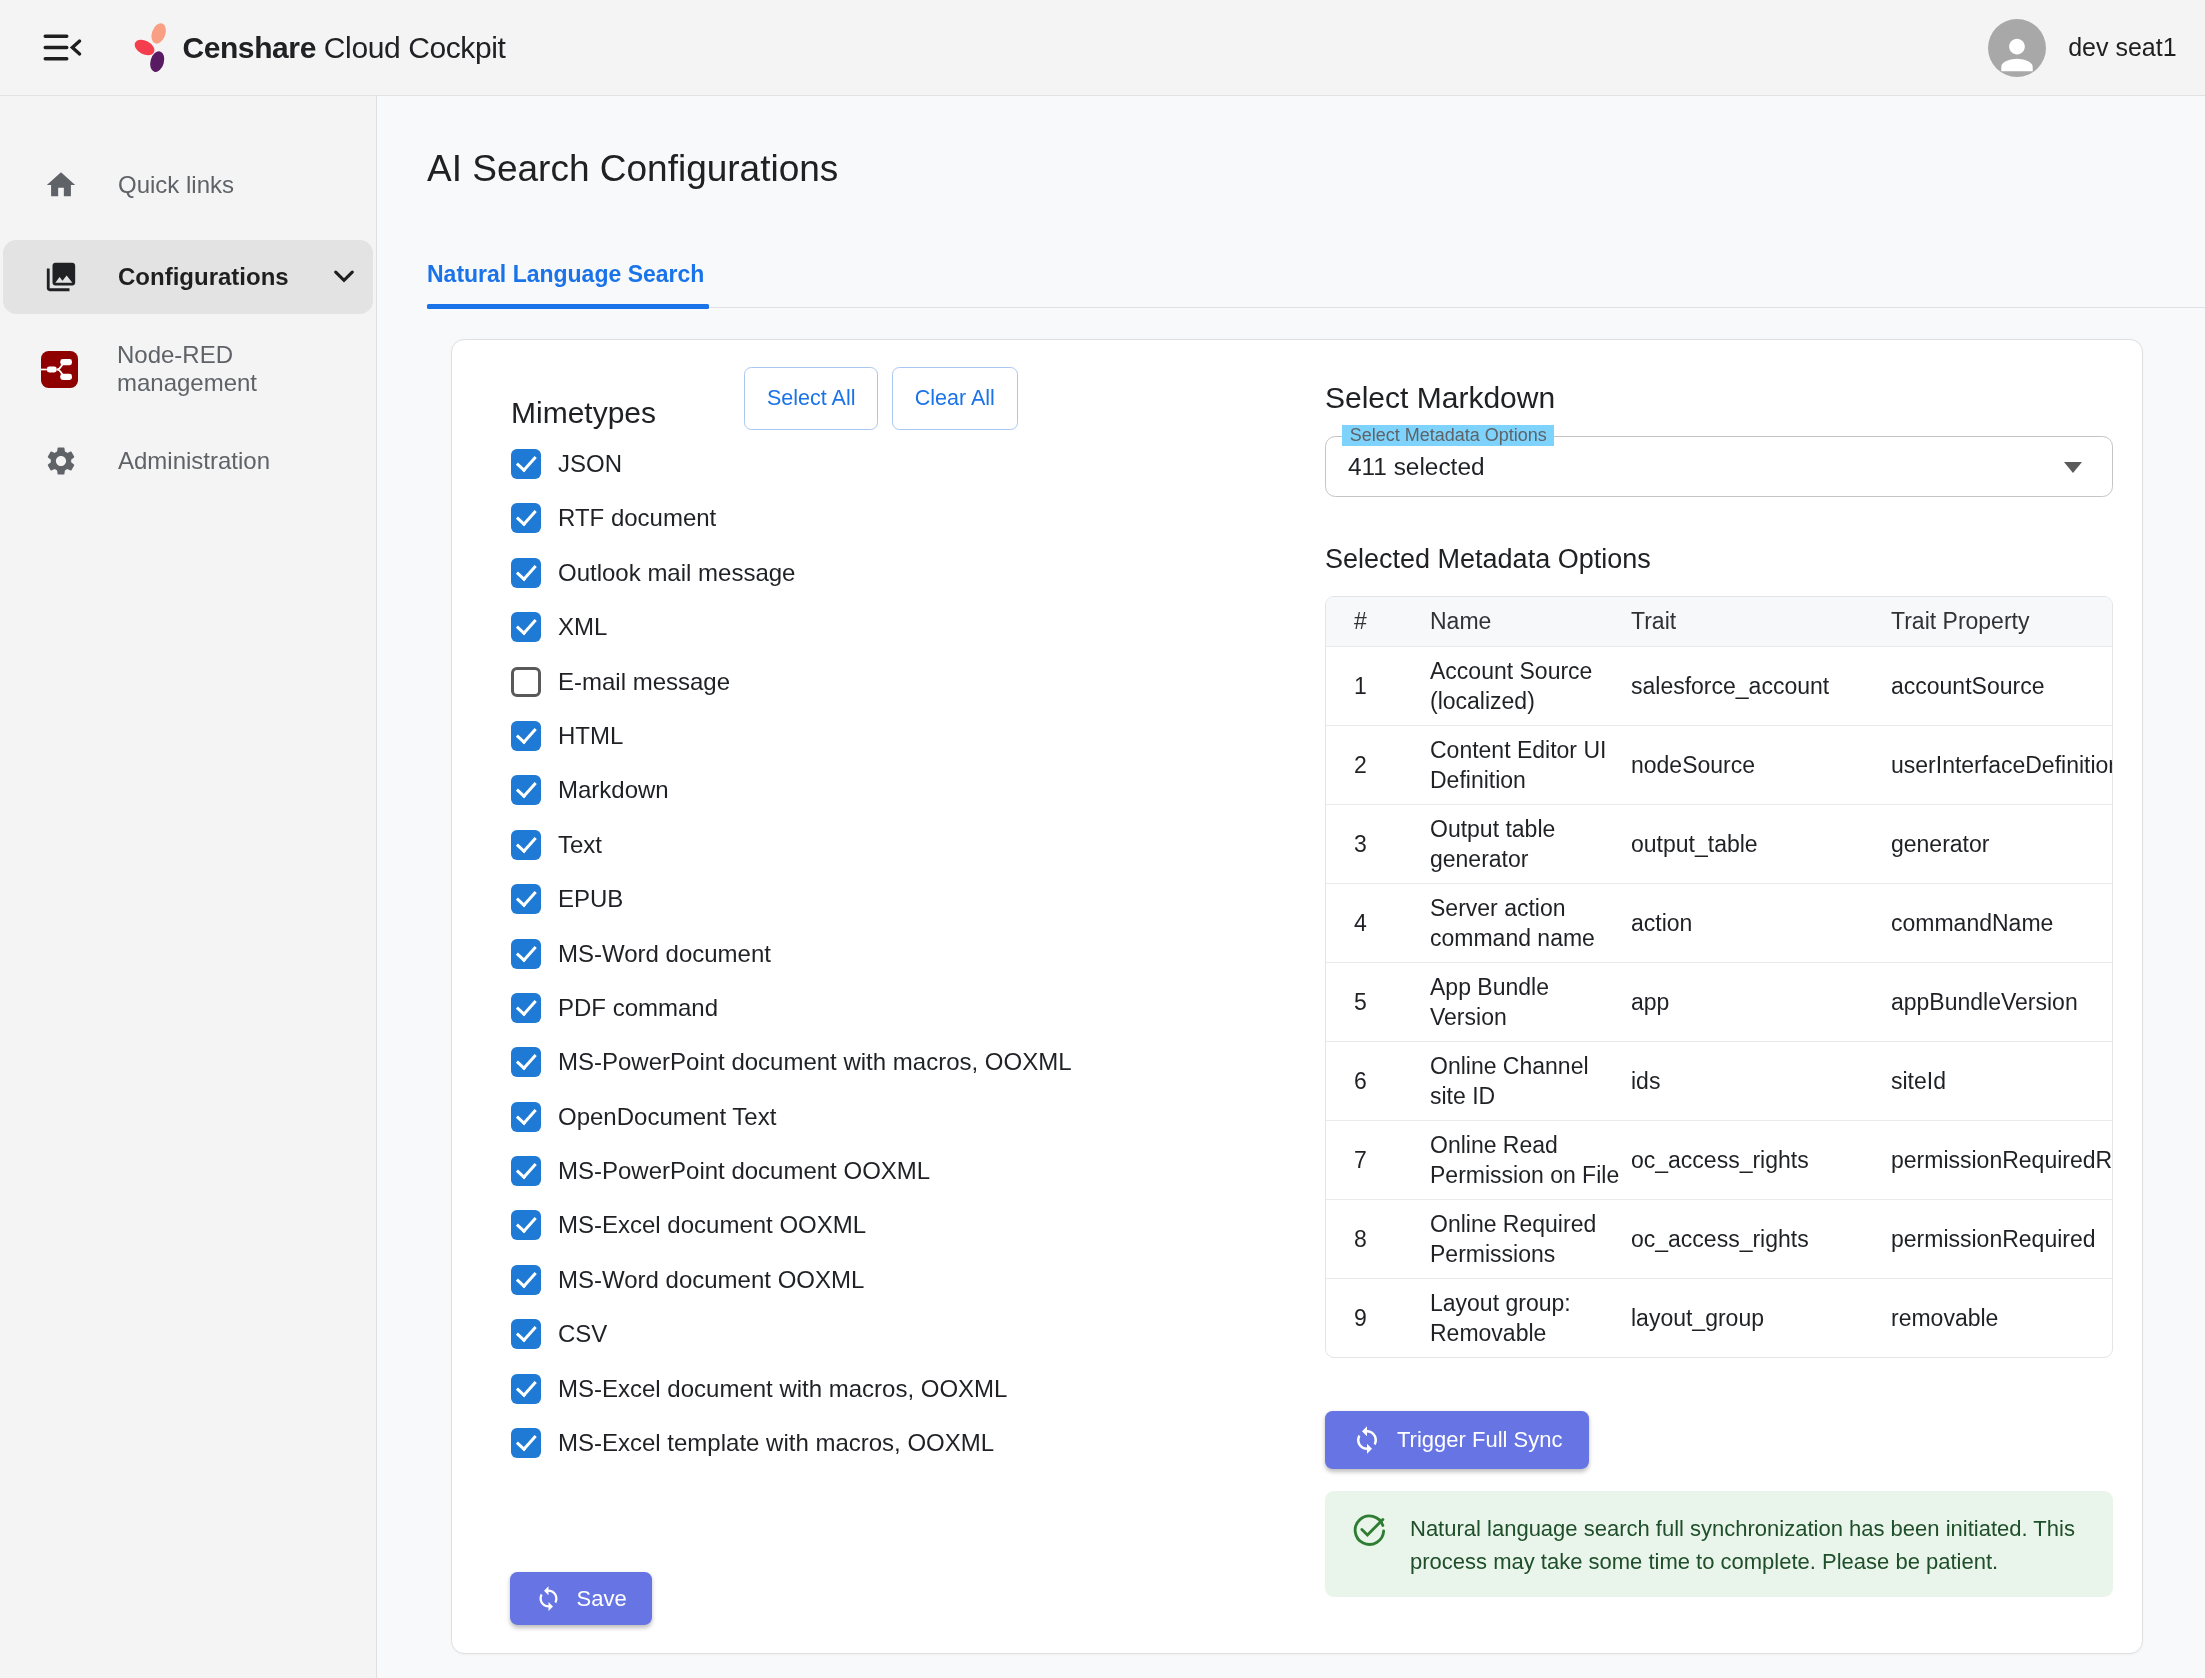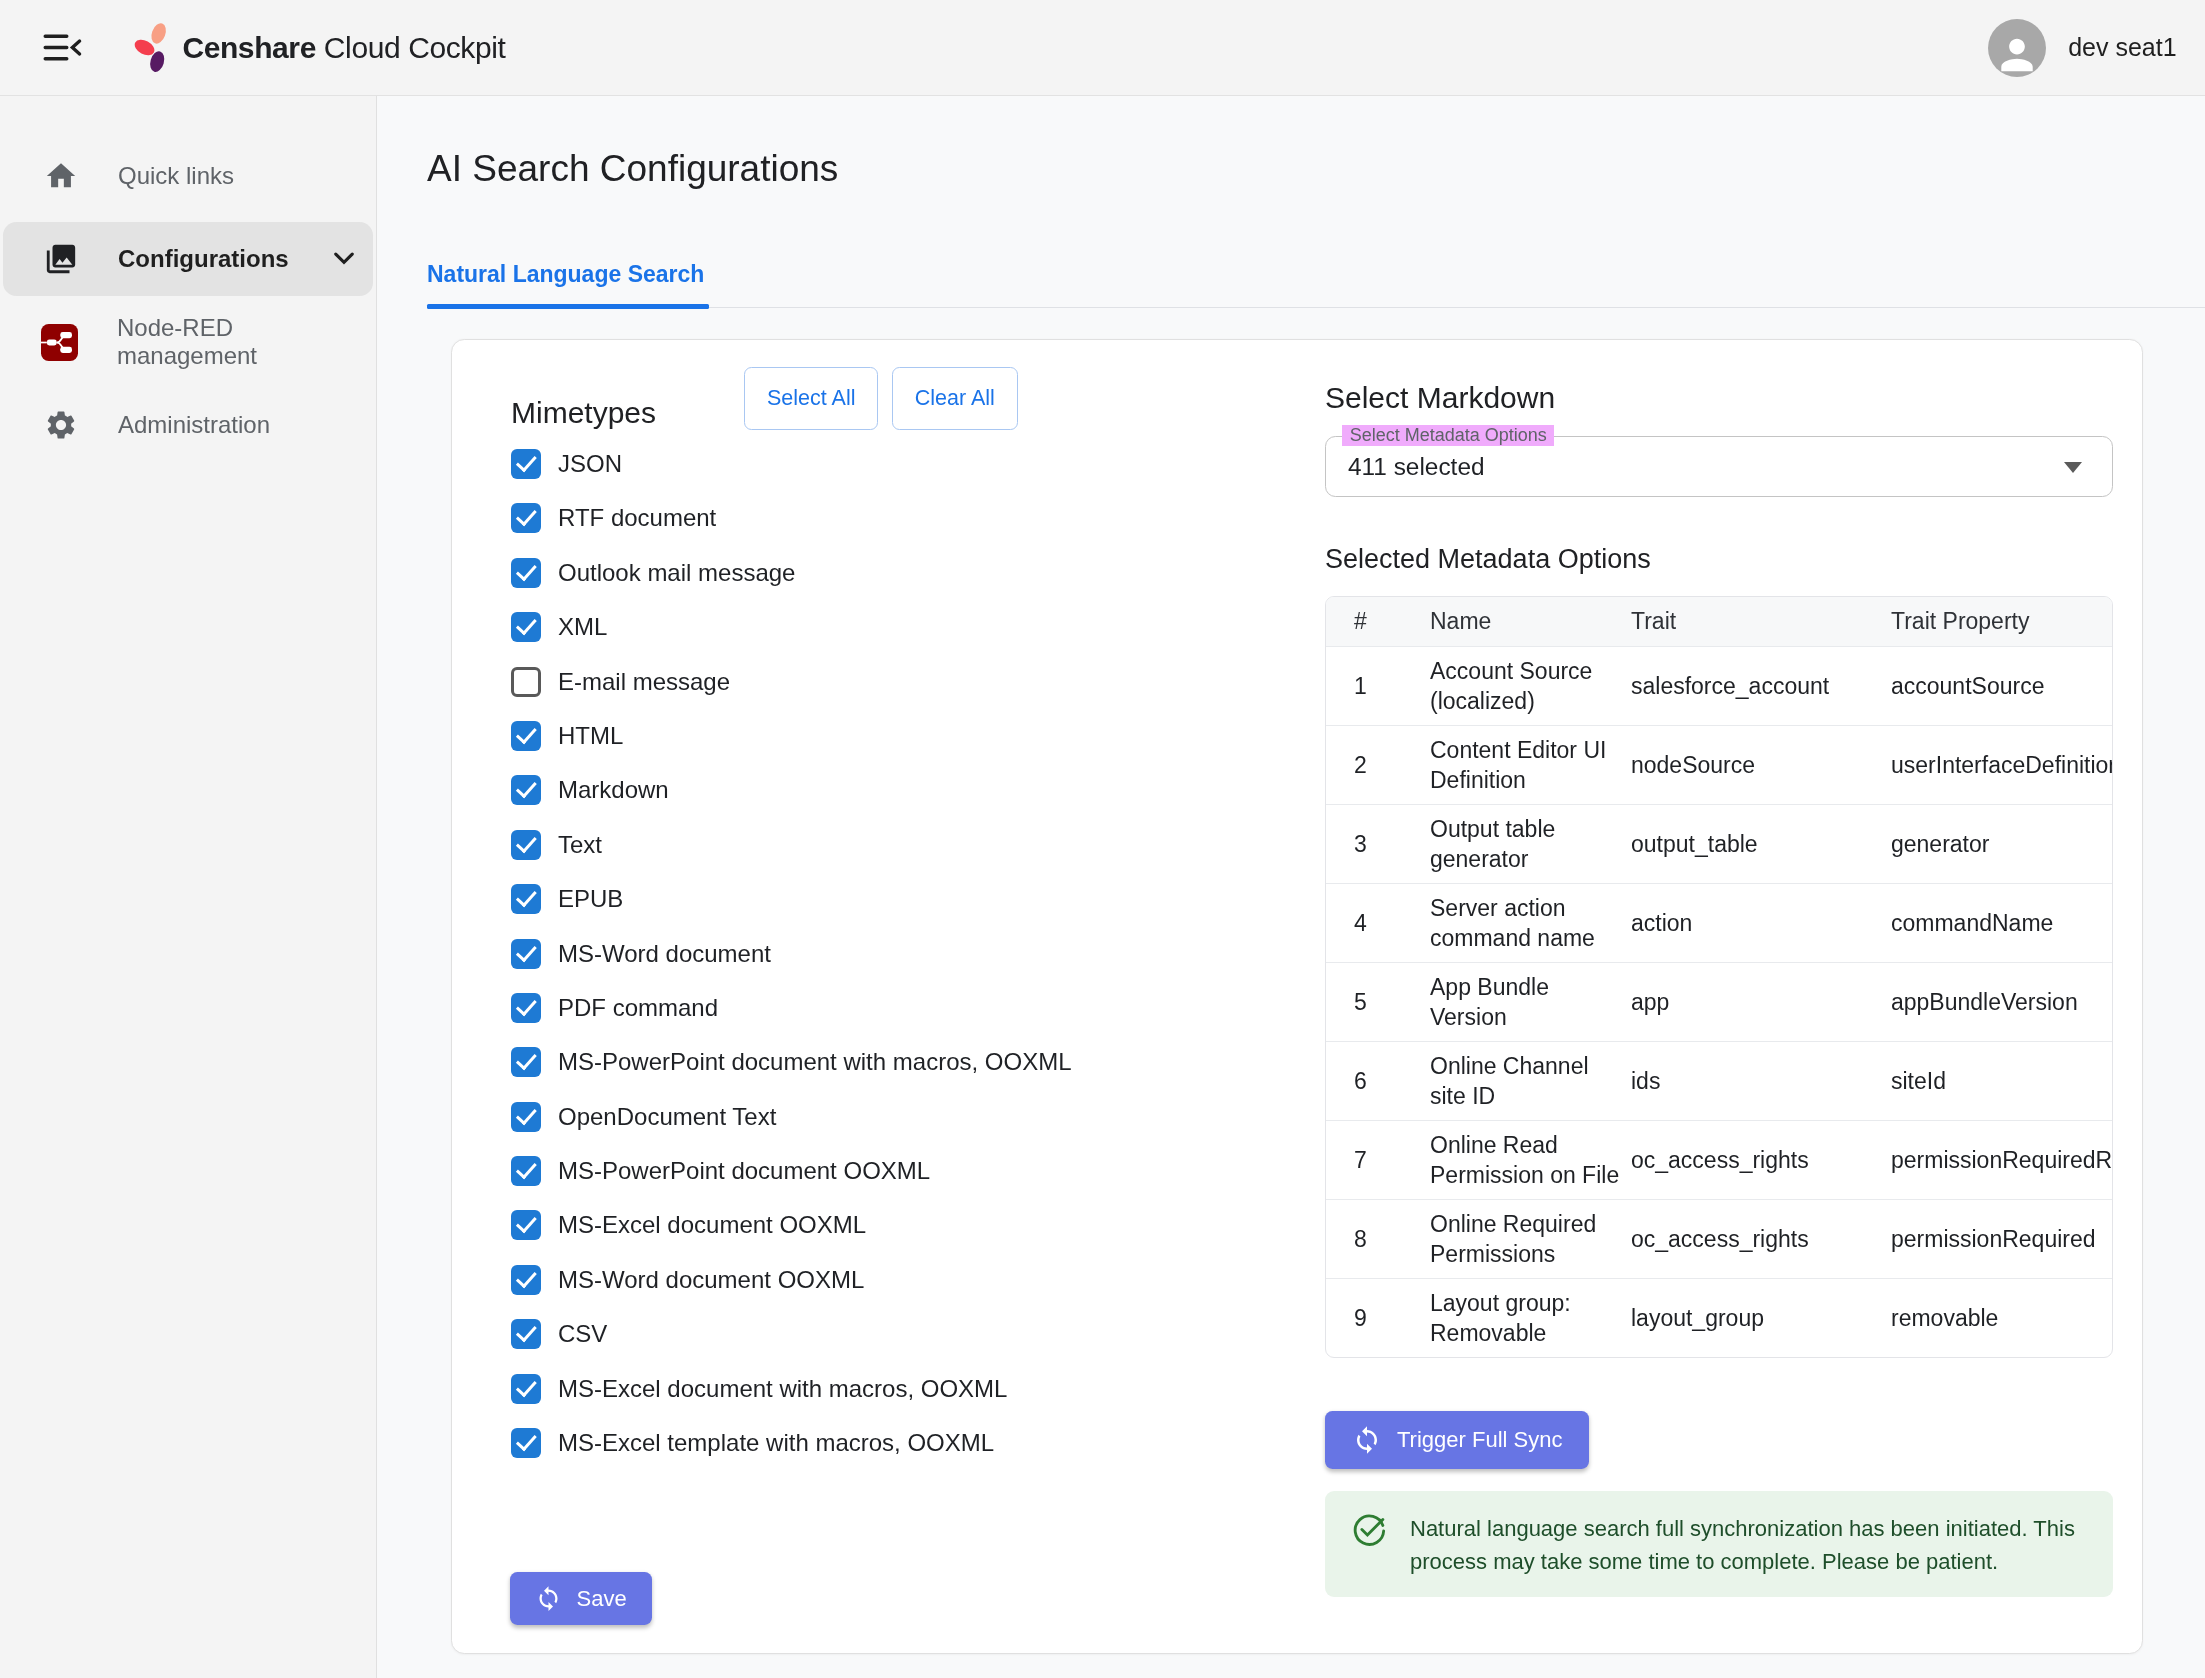--- a/index.html
+++ b/index.html
@@ -16,21 +16,21 @@
   .spacer { flex:1; }
   .user-wrap { display:flex; align-items:center; gap:22px; padding-right:7.4px; }
   .avatar { width:58px; height:58px; border-radius:50%; background:#a8a8a8;
     display:flex; align-items:flex-end; justify-content:center; overflow:hidden; }
   .user-name { font-size:25px; color:#1f1f1f; }
 
   
   .body { display:flex; height:1582px; }
   .sidebar { width:377px; background:#f4f4f4; border-right:0.7px solid #e0e0e0; padding-top:34px; flex:none; }
   .side-item { height:74px; display:flex; align-items:center; gap:37px; padding-left:37px;
-    margin:9px 3px; border-radius:13.3px; cursor:pointer; }
+    margin:18px 3px; border-radius:13.3px; cursor:pointer; }
   .side-item .ico { width:41px; display:flex; justify-content:center; }
   .side-item .lbl { font-size:24px; color:#5f6368; }
   .side-item.active { background:#e3e3e3; }
   .side-item.active .lbl { color:#1f1f1f; font-weight:700; }
   .side-item .chev { margin-left:7.4px; display:flex; align-items:center; }
 
   .main { flex:1; padding-left:50px; }
   .page-title { font-size:37px; font-weight:400; color:#202124; margin-top:52px; }
 
   .tabs { margin-top:71px; border-bottom:0.7px solid #dfe1e5; margin-right:0; }
@@ -64,21 +64,21 @@
 
   .btn-solid { display:inline-flex; align-items:center; gap:15px; background:#6775e4; color:#fff;
     border:none; border-radius:7.4px; font-size:22px; font-family:inherit; cursor:pointer;
     box-shadow:0 2.2px 4.4px rgba(0,0,0,.25); }
   .save-btn { height:53px; padding:0 25px; margin-top:90px; margin-left:-1.5px; }
 
   
   .sm-title { font-size:30px; font-weight:400; }
   .select { position:relative; margin-top:21px; height:61px; border:1.5px solid #c4c4c4;
     border-radius:10.4px; background:#fff; display:flex; align-items:center; cursor:pointer; }
-  .select-label { position:absolute; top:-12px; left:16.3px; background:#f0abfc; padding:0 7.4px;
+  .select-label { position:absolute; top:-12px; left:16.3px; background:#7dd3fc; padding:0 7.4px;
     font-size:18px; color:#5f6368; }
   .select-value { font-size:24.4px; color:#1f2125; margin-left:22px; }
   .caret { position:absolute; right:30px; top:25px; width:0; height:0;
     border-left:9.6px solid transparent; border-right:9.6px solid transparent;
     border-top:11px solid #5a5a5a; }
 
   .sub-title { font-size:27px; font-weight:400; margin-top:47px; }
 
   .tbl-wrap { margin-top:21px; height:762px; border:0.7px solid #e3e4e8; border-radius:9px;
     overflow:hidden; background:#fff; }

